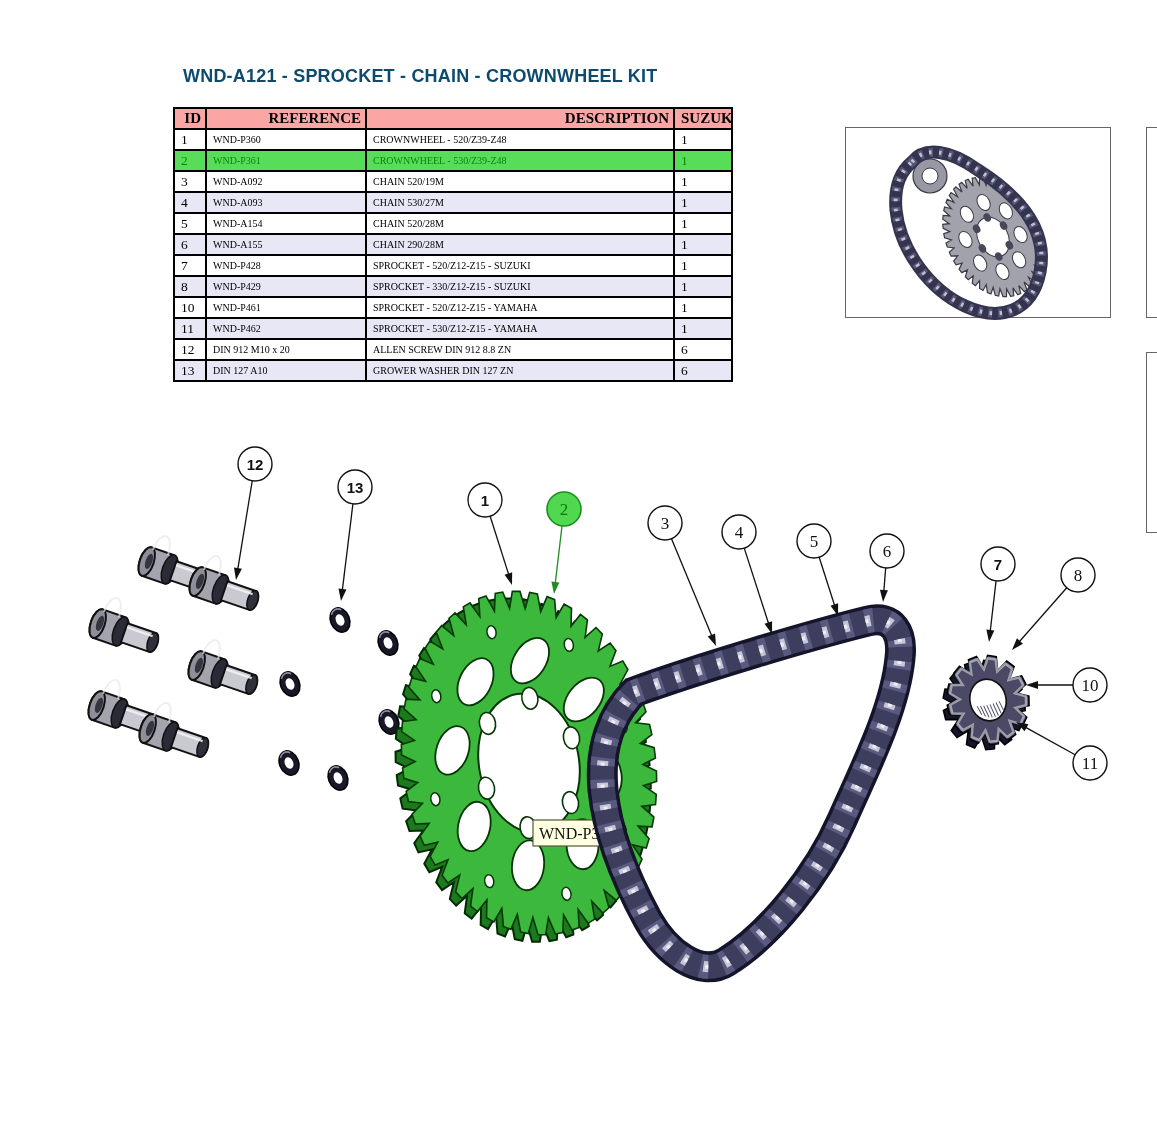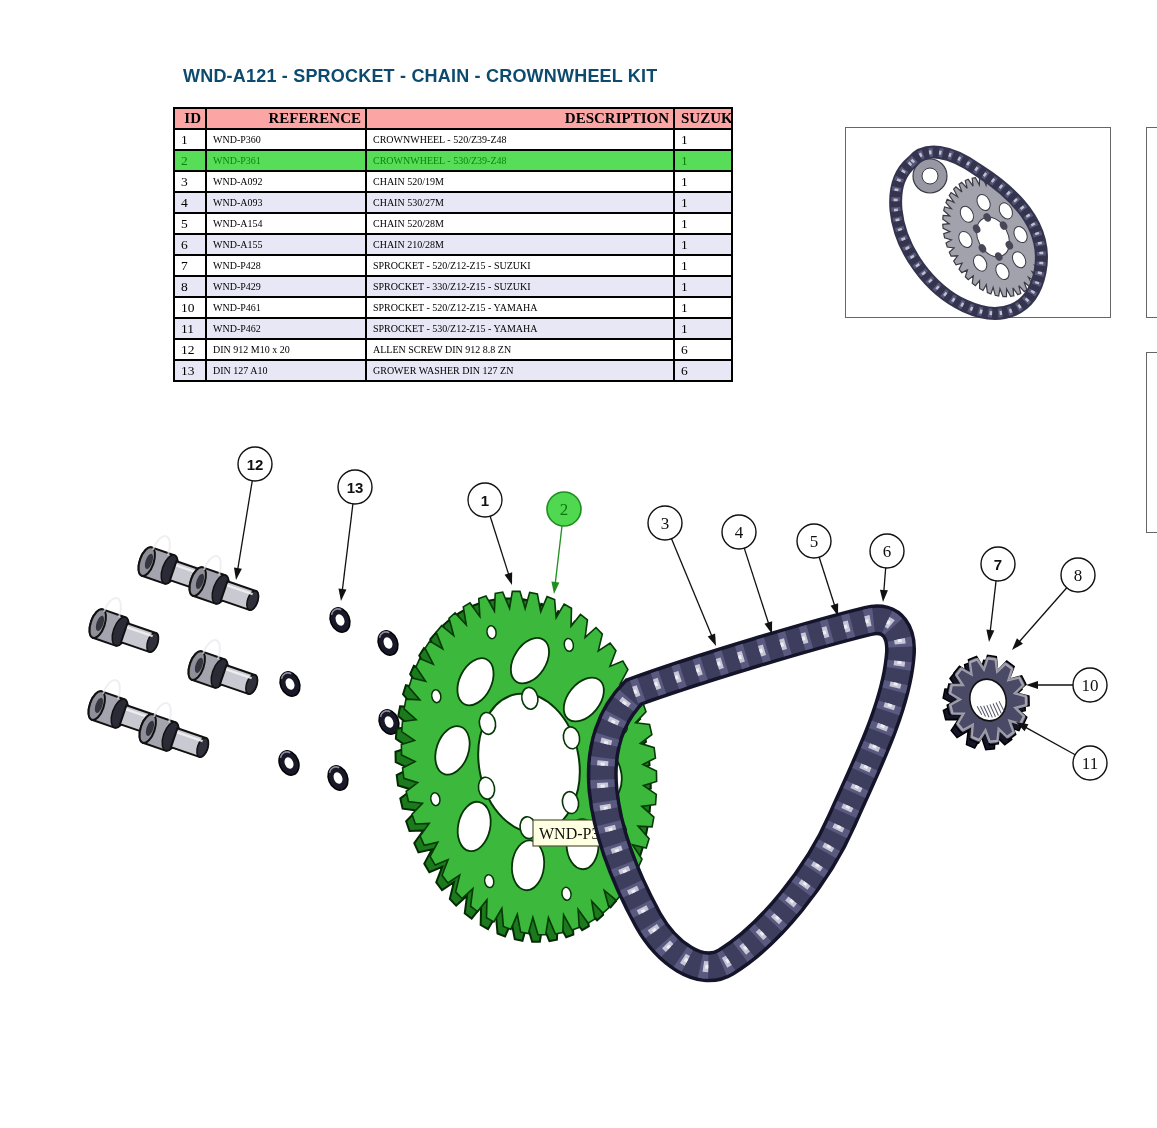--- a/index.html
+++ b/index.html
@@ -73,21 +73,21 @@
       </tr>
       <tr class="">
         <td class="num">5</td>
         <td>WND-A154</td>
         <td>CHAIN 520/28M</td>
         <td class="num">1</td>
       </tr>
       <tr class="alt">
         <td class="num">6</td>
         <td>WND-A155</td>
-        <td>CHAIN 210/28M</td>
+        <td>CHAIN 290/28M</td>
         <td class="num">1</td>
       </tr>
       <tr class="">
         <td class="num">7</td>
         <td>WND-P428</td>
         <td>SPROCKET - 520/Z12-Z15 - SUZUKI</td>
         <td class="num">1</td>
       </tr>
       <tr class="alt">
         <td class="num">8</td>

